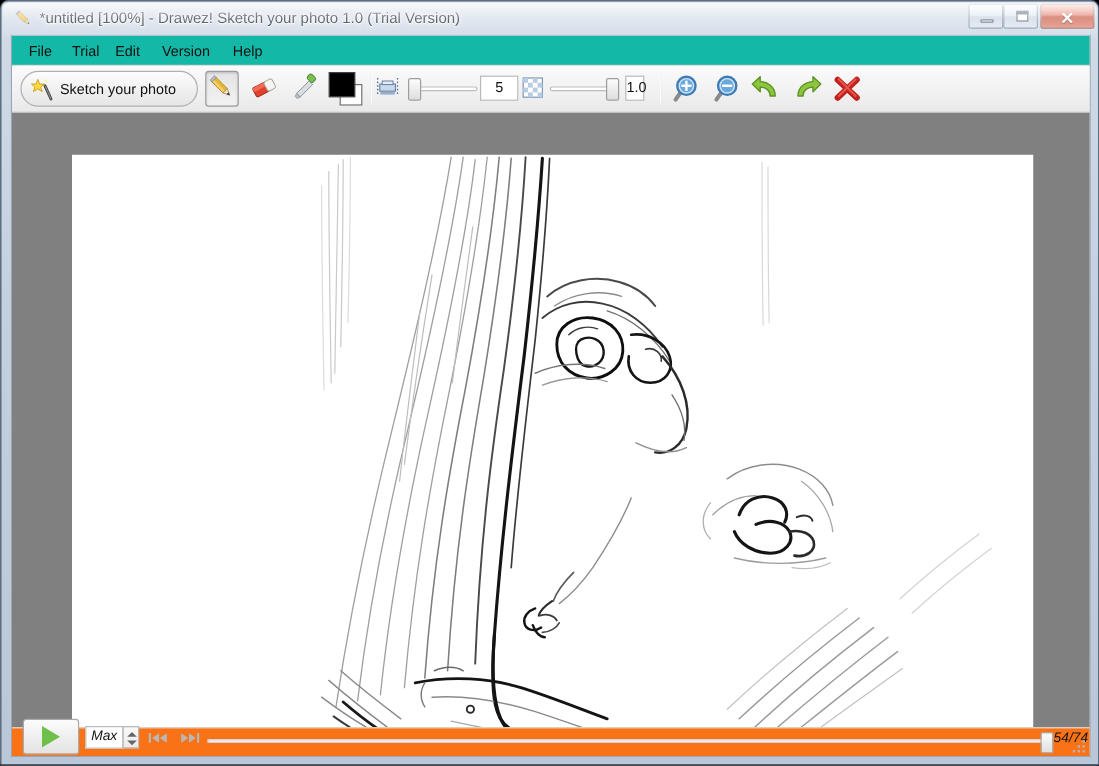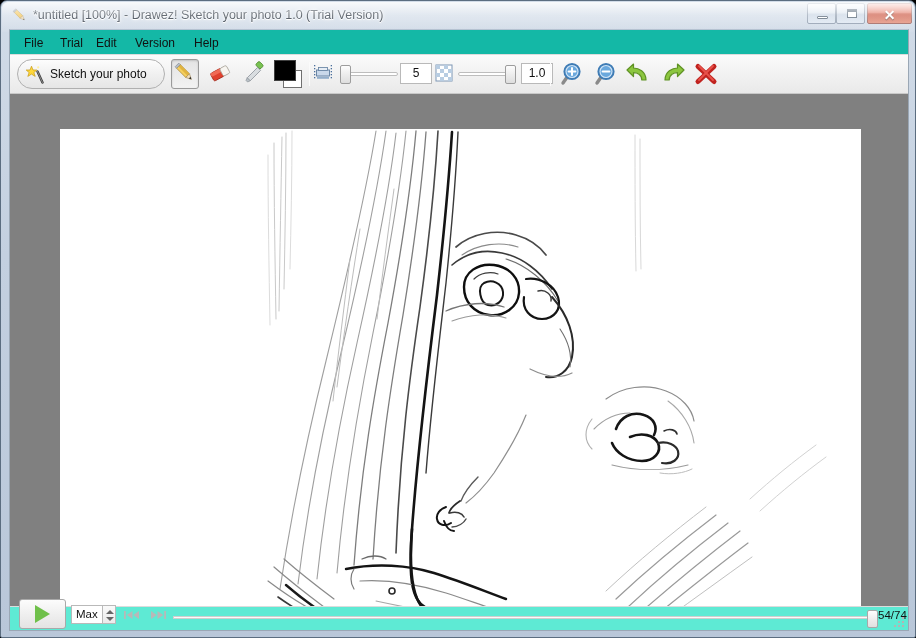--- a/index.html
+++ b/index.html
@@ -155,21 +155,21 @@
   #size-handle{ left:-1px; }
   #opacity-handle{ left:46px; }
 
   .numfield{
     position:absolute; top:8px; height:21px;
     background:#fff; border:1px solid #b9b9b9;
     font-size:12px; color:#111; text-align:center; line-height:19px;
     cursor:text;
   }
   #size-value{ left:390px; width:32px; }
-  #opacity-value{ left:511px; width:32px; }
+  #opacity-value{ left:511px; width:16px; }
 
   .icon-btn{
     position:absolute; top:4px; width:30px; height:30px;
     border:1px solid transparent; border-radius:3px; cursor:default;
   }
   #btn-zoomin{ left:546px; }
   #btn-zoomout{ left:580px; }
   #btn-undo{ left:614px; }
   #btn-redo{ left:647px; }
   #btn-clear{ left:681px; }
@@ -182,22 +182,23 @@
   }
   #paper{
     position:absolute; left:50px; top:35px; width:801px; height:481px;
     background:#ffffff;
   }
   #paper svg{ display:block; width:801px; height:481px; }
 
   
   #statusbar{
     position:absolute; left:0; top:576px; width:900px; height:24px;
-    background:#5eead4;
+    background:#f97316;
     border-top:1px solid #dcdcdc;
+    font-style:italic;
   }
   #play-btn{
     position:absolute; left:9px; top:-8px; width:47px; height:30px;
     border:1px solid #a9a9a9; border-radius:3px;
     background:linear-gradient(to bottom,#fcfcfc,#eeeeee 55%,#e3e3e3);
     cursor:default;
   }
   #play-tri{
     position:absolute; left:15px; top:5px; width:0; height:0;
     border-left:15px solid #6fc04a;

